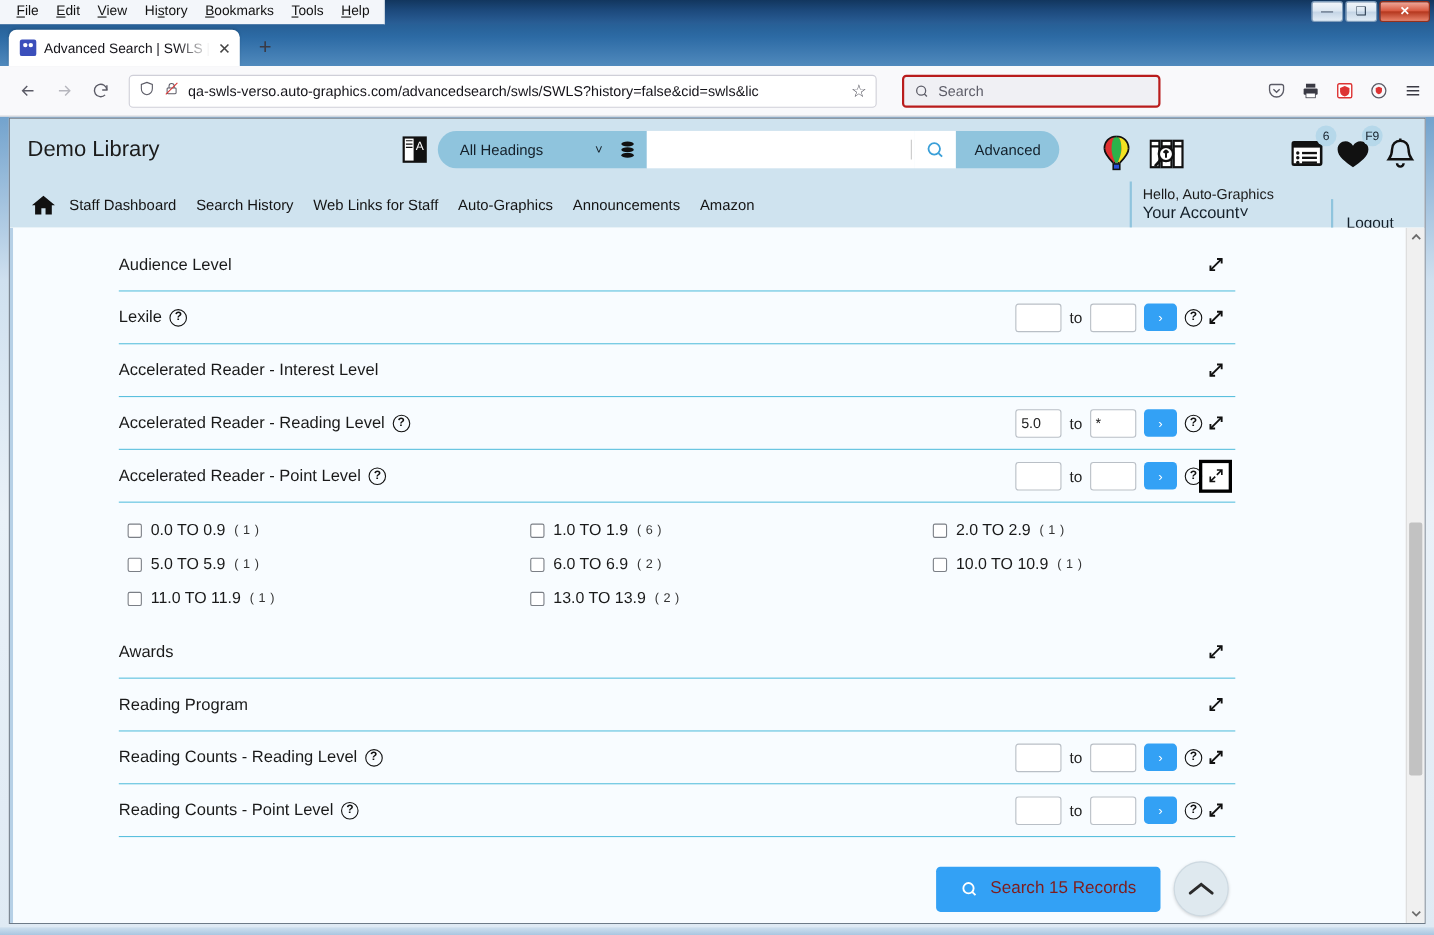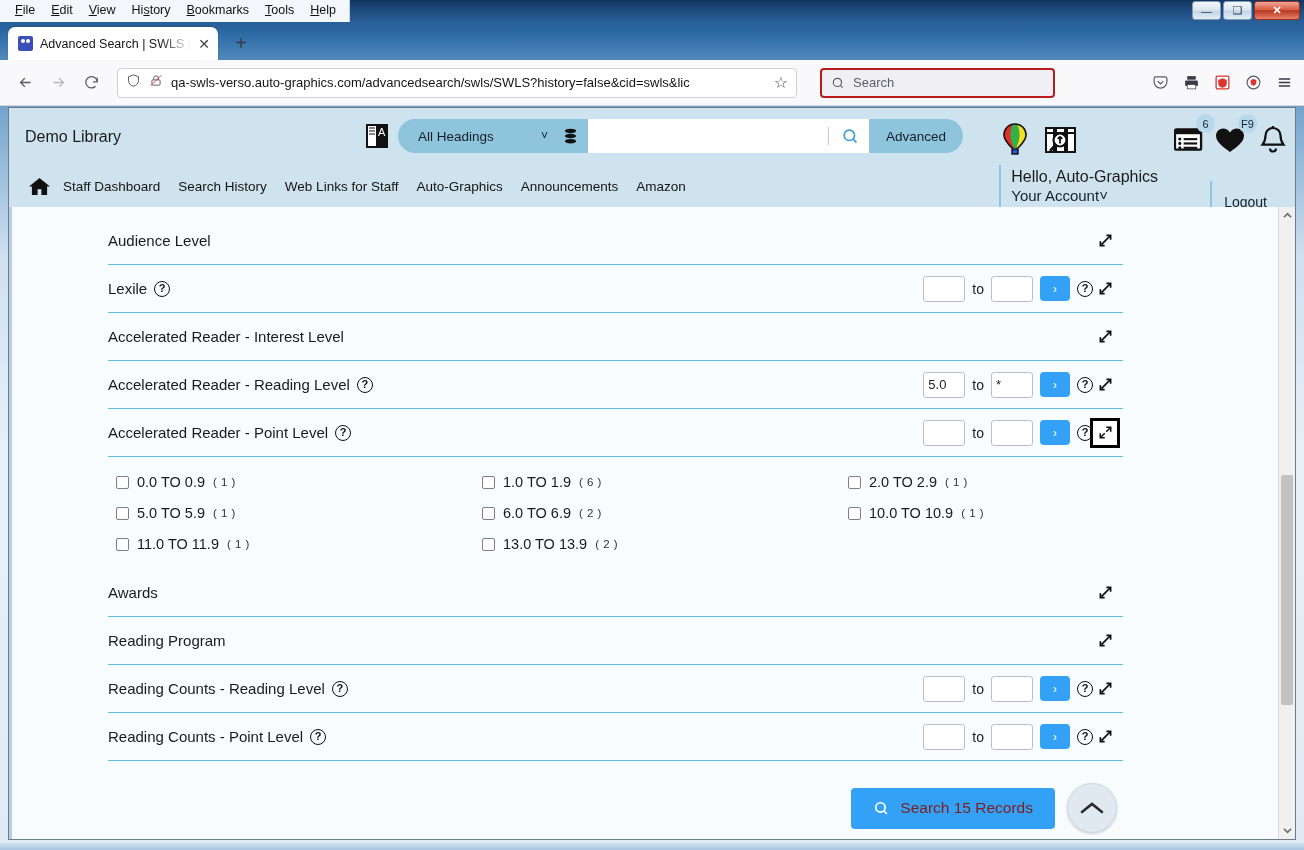--- a/index.html
+++ b/index.html
@@ -160,21 +160,21 @@
   .appheader {
     background: #cfe3ef;
     flex: 0 0 auto;
     position: relative;
   }
   .approw1 {
     height: 57px;
     display: flex; align-items: center;
     padding: 0 0 0 16px;
   }
-  .brand { font-size: 16px; color: #1b1b1b; }
+  .brand { font-size: 20px; color: #1b1b1b; }
 
   .searchgroup {
     position: absolute; left: 355px; top: 11px;
     display: flex; align-items: center; gap: 0;
   }
   .langicon {
     width: 26px; height: 28px;
     margin-right: 8px;
     display: flex; align-items: center; justify-content: center;
   }
@@ -238,21 +238,21 @@
     cursor: pointer; white-space: nowrap;
   }
   .homeicon { margin-right: 4px; display: flex; align-items: center; }
   .accountbox {
     position: absolute; right: 123px; top: 0;
     height: 42px;
     border-left: 2px solid #8fc4dd;
     padding: 0 14px 0 10px;
     display: flex; flex-direction: column; justify-content: center;
   }
-  .hello { font-size: 16px; color: #1b1b1b; line-height: 1.15; }
+  .hello { font-size: 13px; color: #1b1b1b; line-height: 1.15; }
   .youracct { font-size: 15px; color: #14202a; line-height: 1.15; cursor: pointer; }
   .logoutbox {
     position: absolute; right: 28px; top: 16px;
     height: 42px;
     border-left: 2px solid #8fc4dd;
     padding-left: 12px;
     display: flex; align-items: center;
   }
   .logout { font-size: 14px; color: #14202a; cursor: pointer; }
 

